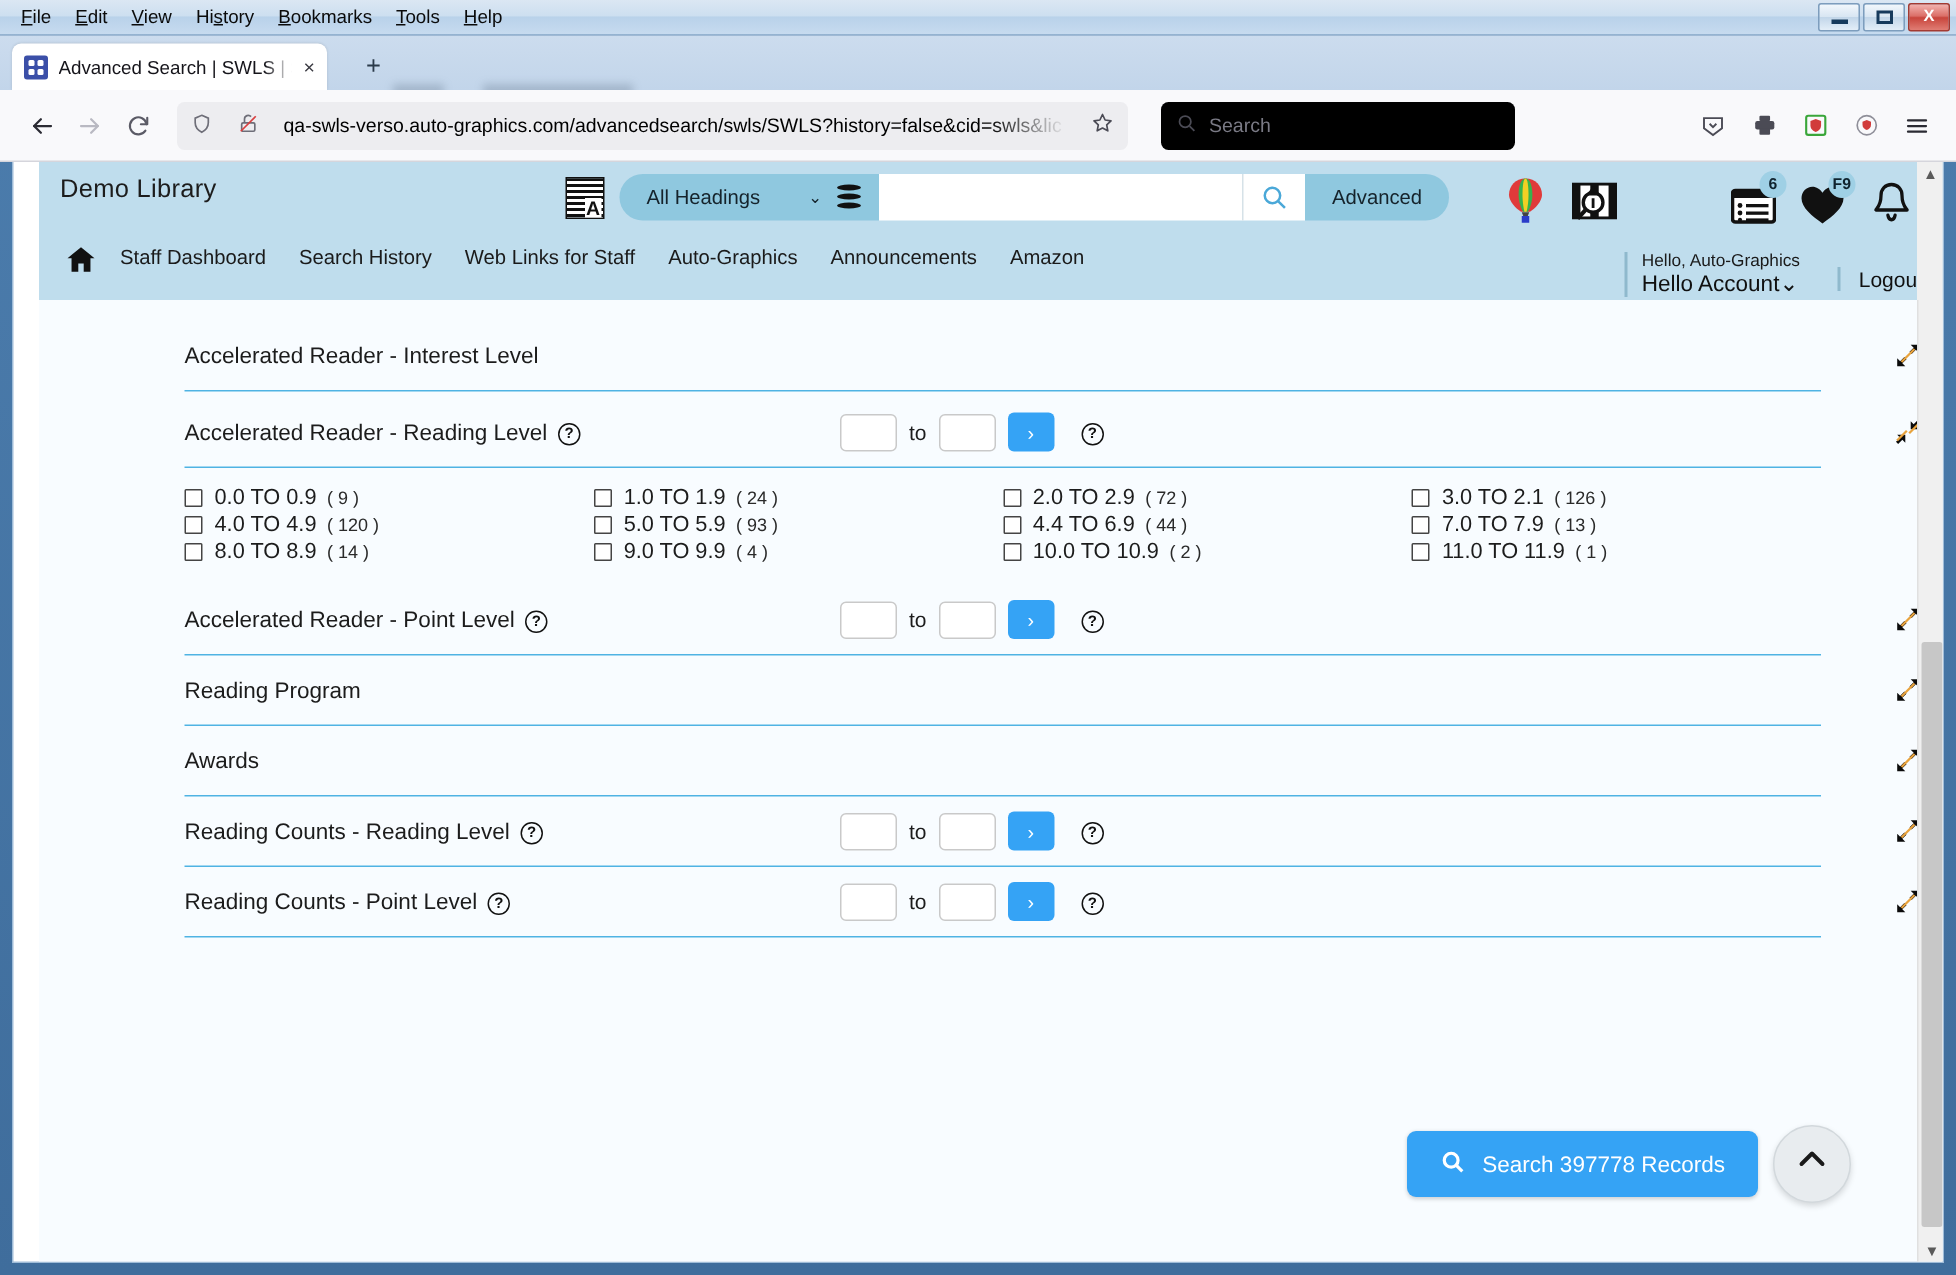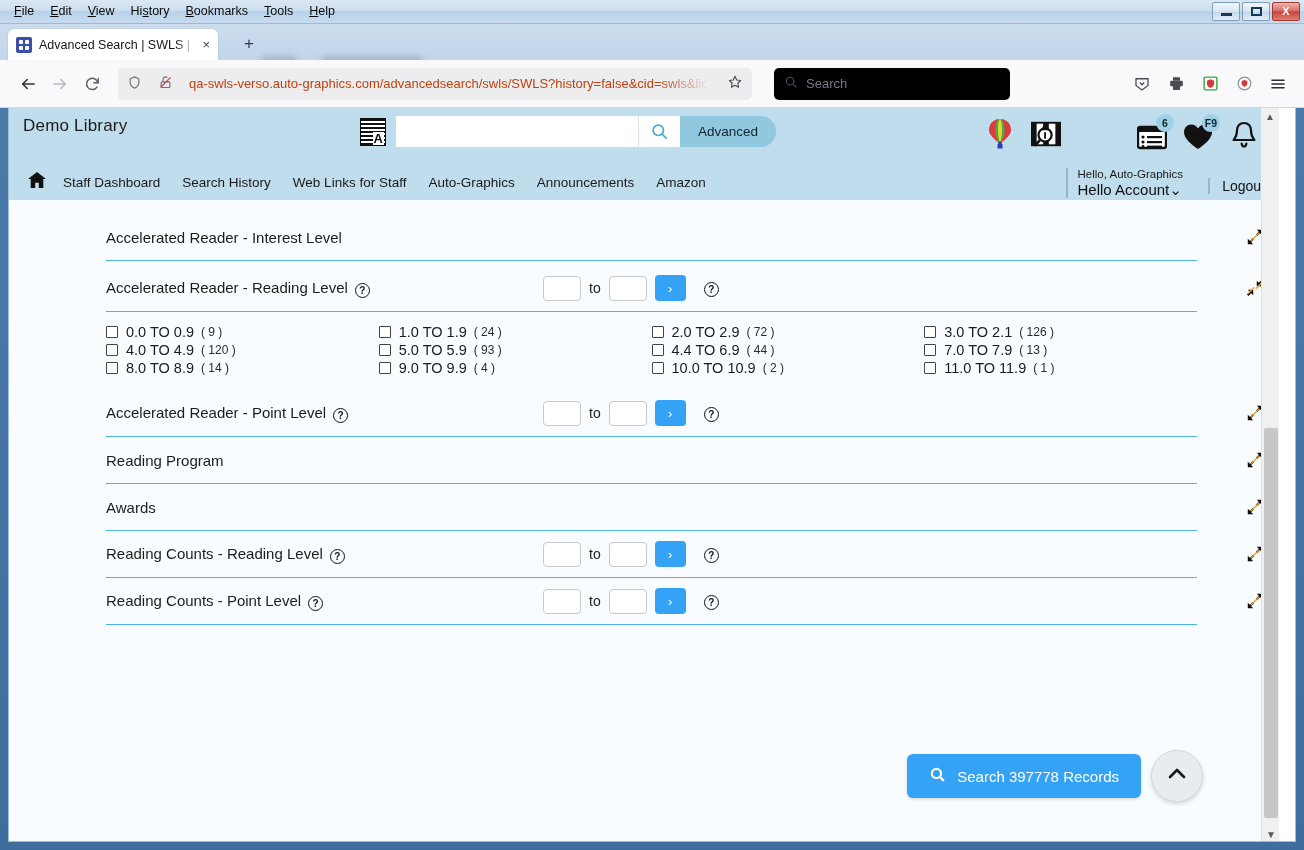--- a/index.html
+++ b/index.html
@@ -109,21 +109,21 @@
     display: flex; align-items: center; justify-content: center;
     color: #5b5b66; flex: 0 0 32px;
   }
   .navbtn.back { color:#2b2b33; }
   .navbtn.fwd  { color:#b9b9c2; }
   .urlbar {
     flex: 0 0 auto; margin-left: 10px;
     width: 634px; height: 32px;
     background: #ededf0; border-radius: 5px;
     display: flex; align-items: center; padding: 0 9px; gap: 16px;
-    font-size: 13px; color: #c2410c;
+    font-size: 13px; color: #000000;
   }
   .urlbar .urltext {
     flex:1 1 auto; overflow:hidden; white-space:nowrap;
     -webkit-mask-image: linear-gradient(to right, #000 90%, transparent 100%);
     mask-image: linear-gradient(to right, #000 90%, transparent 100%);
   }
   .searchbar {
     flex: 0 0 auto; margin-left: 22px;
     width: 236px; height: 32px;
     background: #000000; border-radius: 5px;
@@ -138,20 +138,21 @@
 
   
   .viewport {
     position: absolute; top: 108px; left: 8px;
     width: 1288px; height: 734px;
     background: #ffffff;
     overflow: hidden;
     border-left: 1px solid #9fbcd8;
     border-right: 1px solid #9fbcd8;
     border-bottom: 1px solid #9fbcd8;
+    padding-left: 17px;
   }
 
   
   .appheader {
     position: relative;
     height: 92px; width: 1270px;
     background: #bfdded;
   }
   .brand {
     position: absolute; left: 14px; top: 8px;
@@ -210,21 +211,21 @@
   }
   .hicon { position: relative; width: 30px; height: 32px; display:flex; align-items:flex-end; justify-content:center;}
   .badge {
     position:absolute; top:-4px; right:-7px;
     background:#9fd0e5; color:#10232e; font-size:10.5px; font-weight:bold;
     border-radius:50%; min-width:18px; height:18px; line-height:18px; text-align:center; padding:0 3px;
   }
 
   .navrow {
     position:absolute; left:0; bottom:0; width:1270px; height:36px;
-    display:flex; align-items:center; gap: 0;
+    display:flex; gap: 0;
     padding-left: 18px; font-size: 13.5px; color: #1a1a1a;
   }
   .navrow .homeico { margin-right: 16px; font-size: 16px; color:#111; }
   .navrow a { color:#1a1a1a; text-decoration:none; margin-right: 22px; white-space:nowrap;}
   .accountbox {
     position:absolute; right: 96px; bottom: 2px;
     border-left: 2px solid #8fb9cd; padding-left: 10px;
     line-height: 1.15;
   }
   .accountbox .hello { font-size: 11.5px; color:#1a1a1a; }
@@ -288,21 +289,21 @@
   }
   .checkitem { display:flex; align-items:center; font-size: 14.5px; color:#1c1c1c; }
   .checkitem input[type=checkbox]{
     appearance:none; -webkit-appearance:none;
     width:12px;height:12px;border:1.5px solid #444;border-radius:1px;
     background:#fff; margin:0 8px 0 0; flex:0 0 12px;
   }
   .checkitem .cnt { font-size: 12px; color:#2a2a2a; margin-left: 7px; }
 
   .searchbtn-wrap {
-    position: absolute; right: 76px; bottom: 40px;
+    position: absolute; right: 62px; bottom: 40px;
     display: flex; align-items: center; gap: 10px;
   }
   .btn-search {
     background: #35a3f5; color:#fff; border:none; border-radius: 6px;
     height: 44px; padding: 0 22px; font-size: 15px;
     display:flex; align-items:center; gap: 11px;
     box-shadow: 0 1px 3px rgba(0,0,0,.18);
   }
   .btn-top {
     width: 52px; height: 52px; border-radius: 50%;
@@ -459,20 +460,29 @@
     </div>
   </div>
 
   <div class="viewport">
 
     <div class="appheader">
       <div class="brand">Demo Library</div>
 
       <div class="searchgroup">
         <div class="lang-icon"></div>
+        <div class="sg-pill">
+          <span>All Headings</span>
+          <span class="caret">⌄</span>
+          <span class="db-icon">
+              <i></i>
+              <i></i>
+              <i></i>
+            </span>
+        </div>
         <input class="sg-input" value="" style="">
         <div class="sg-searchbtn">
           <svg width="19" height="19" viewBox="0 0 24 24" fill="none" stroke="currentColor" stroke-width="2.1">
               <circle cx="10.5" cy="10.5" r="6.5"></circle>
               <line x1="15.4" y1="15.4" x2="21" y2="21"></line>
             </svg>
         </div>
         <div class="sg-advanced">
           <span>Advanced</span>
         </div>

